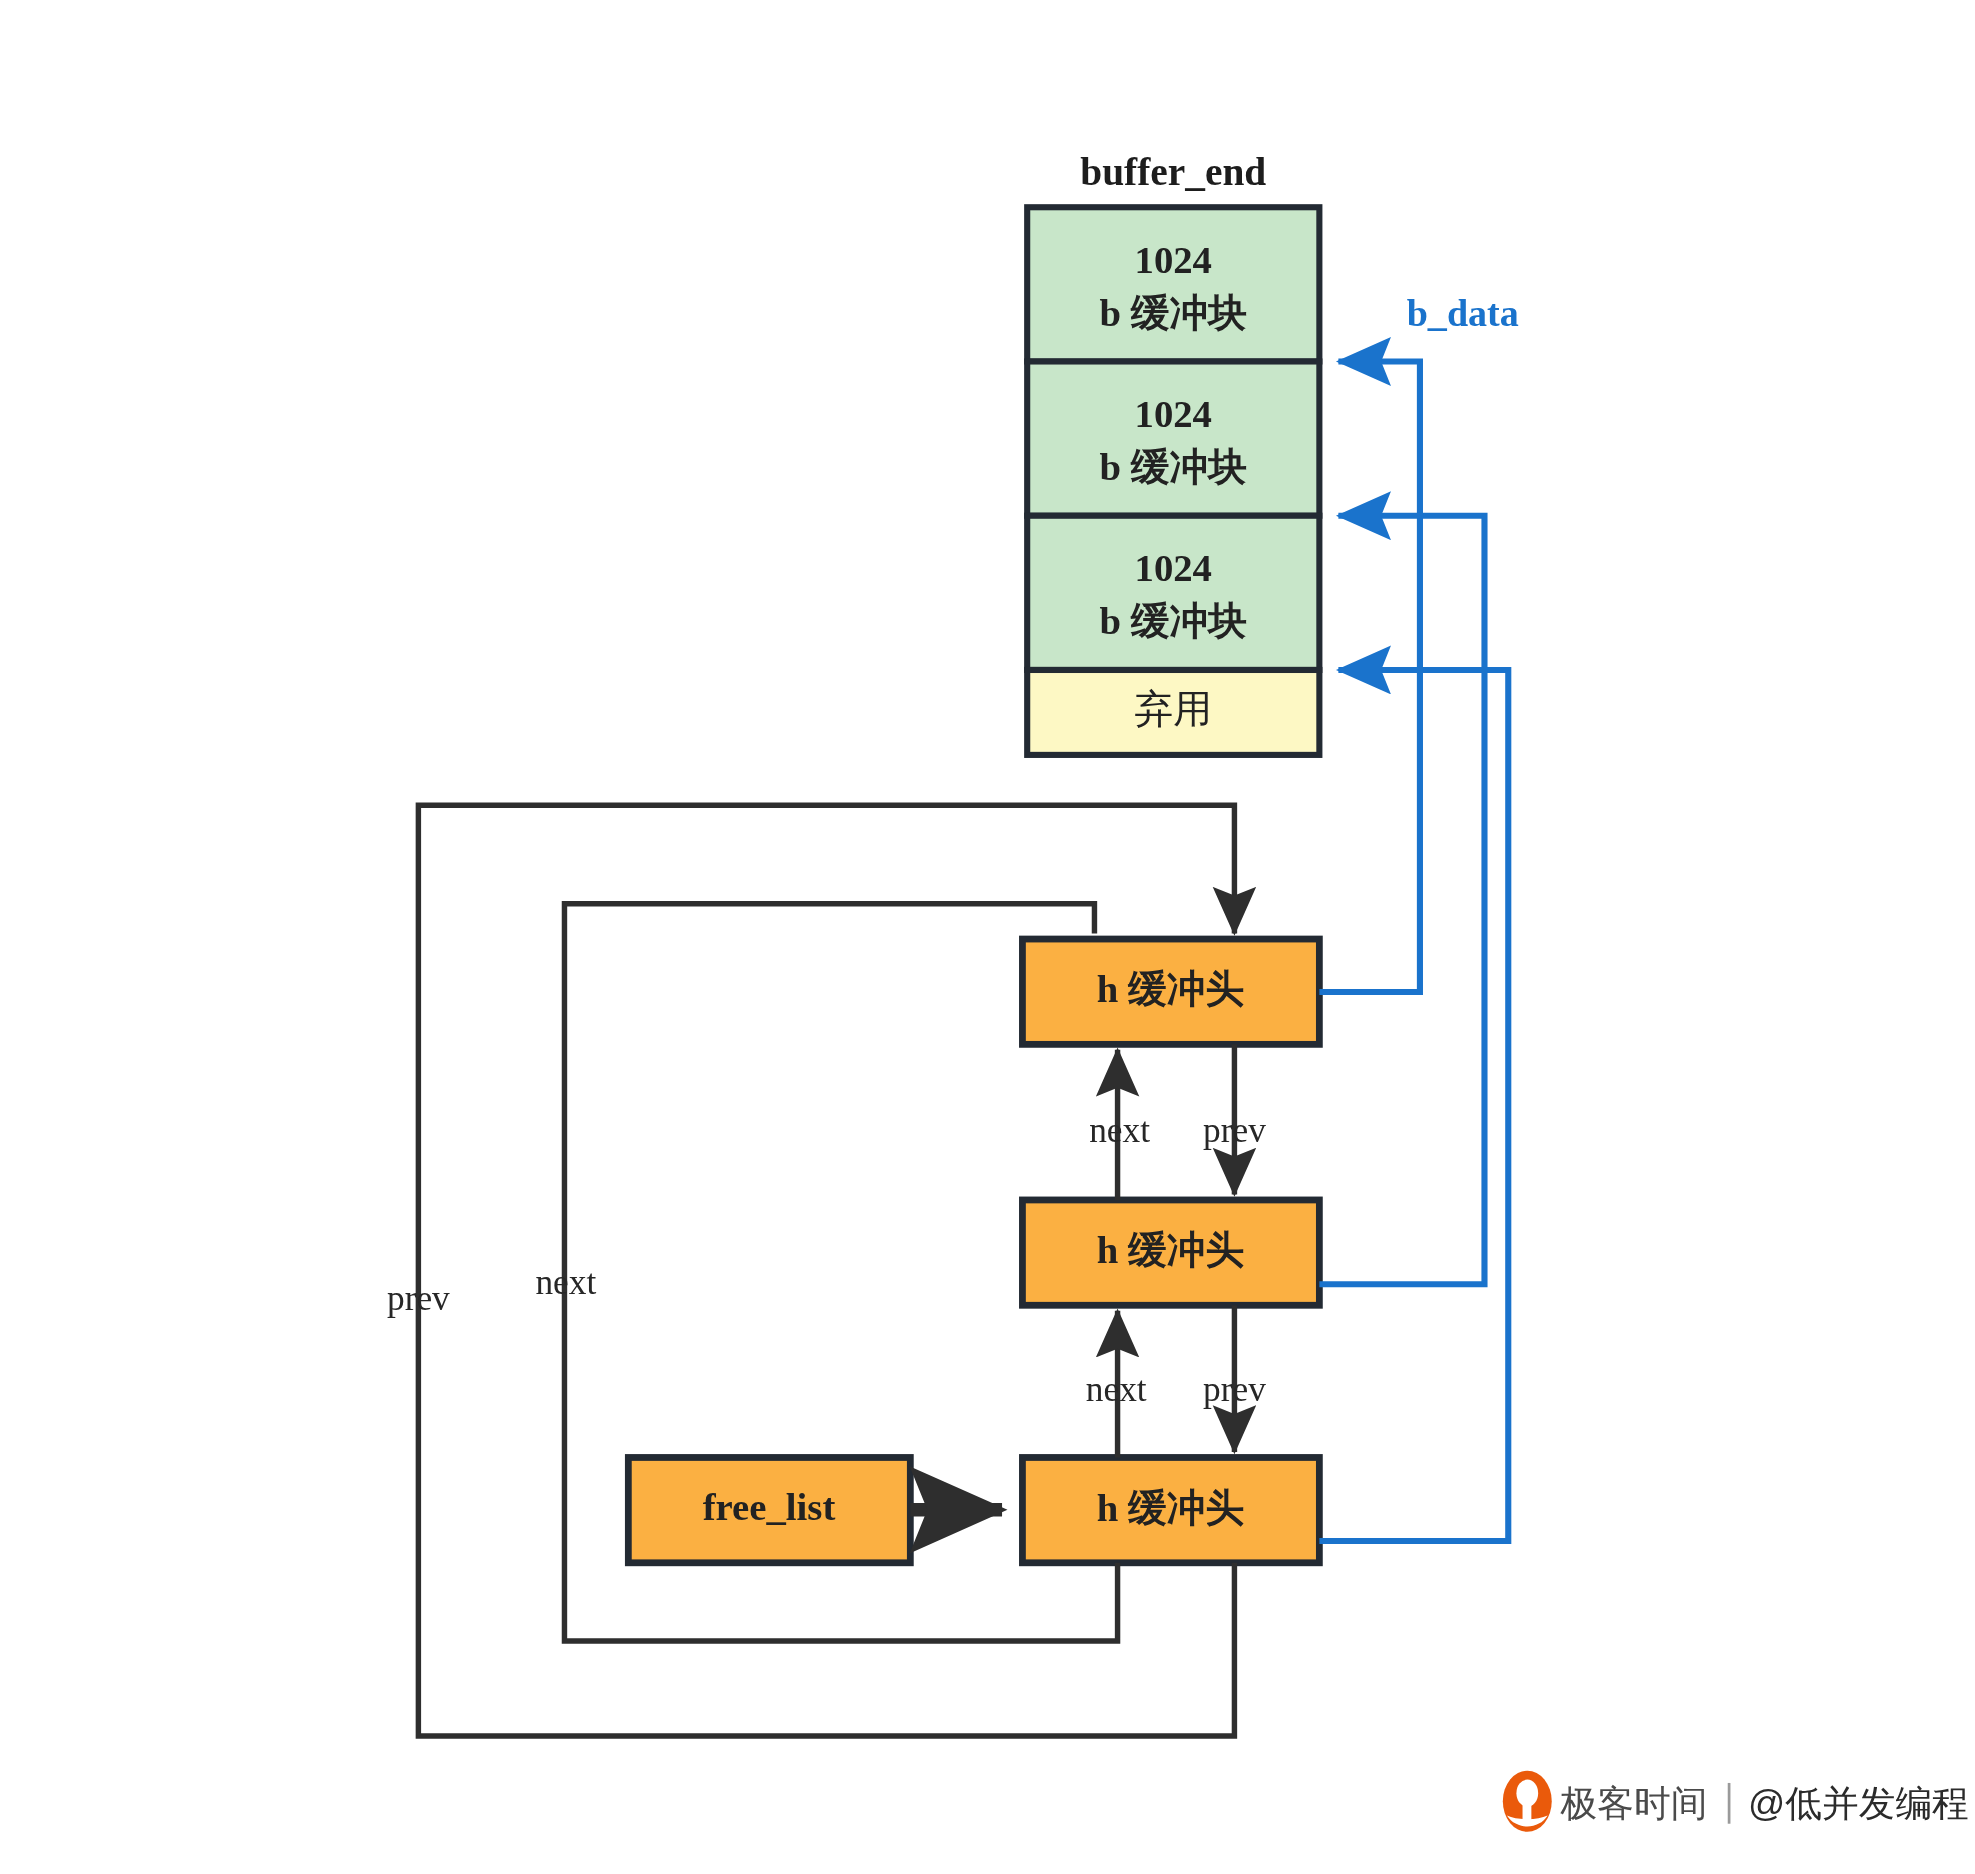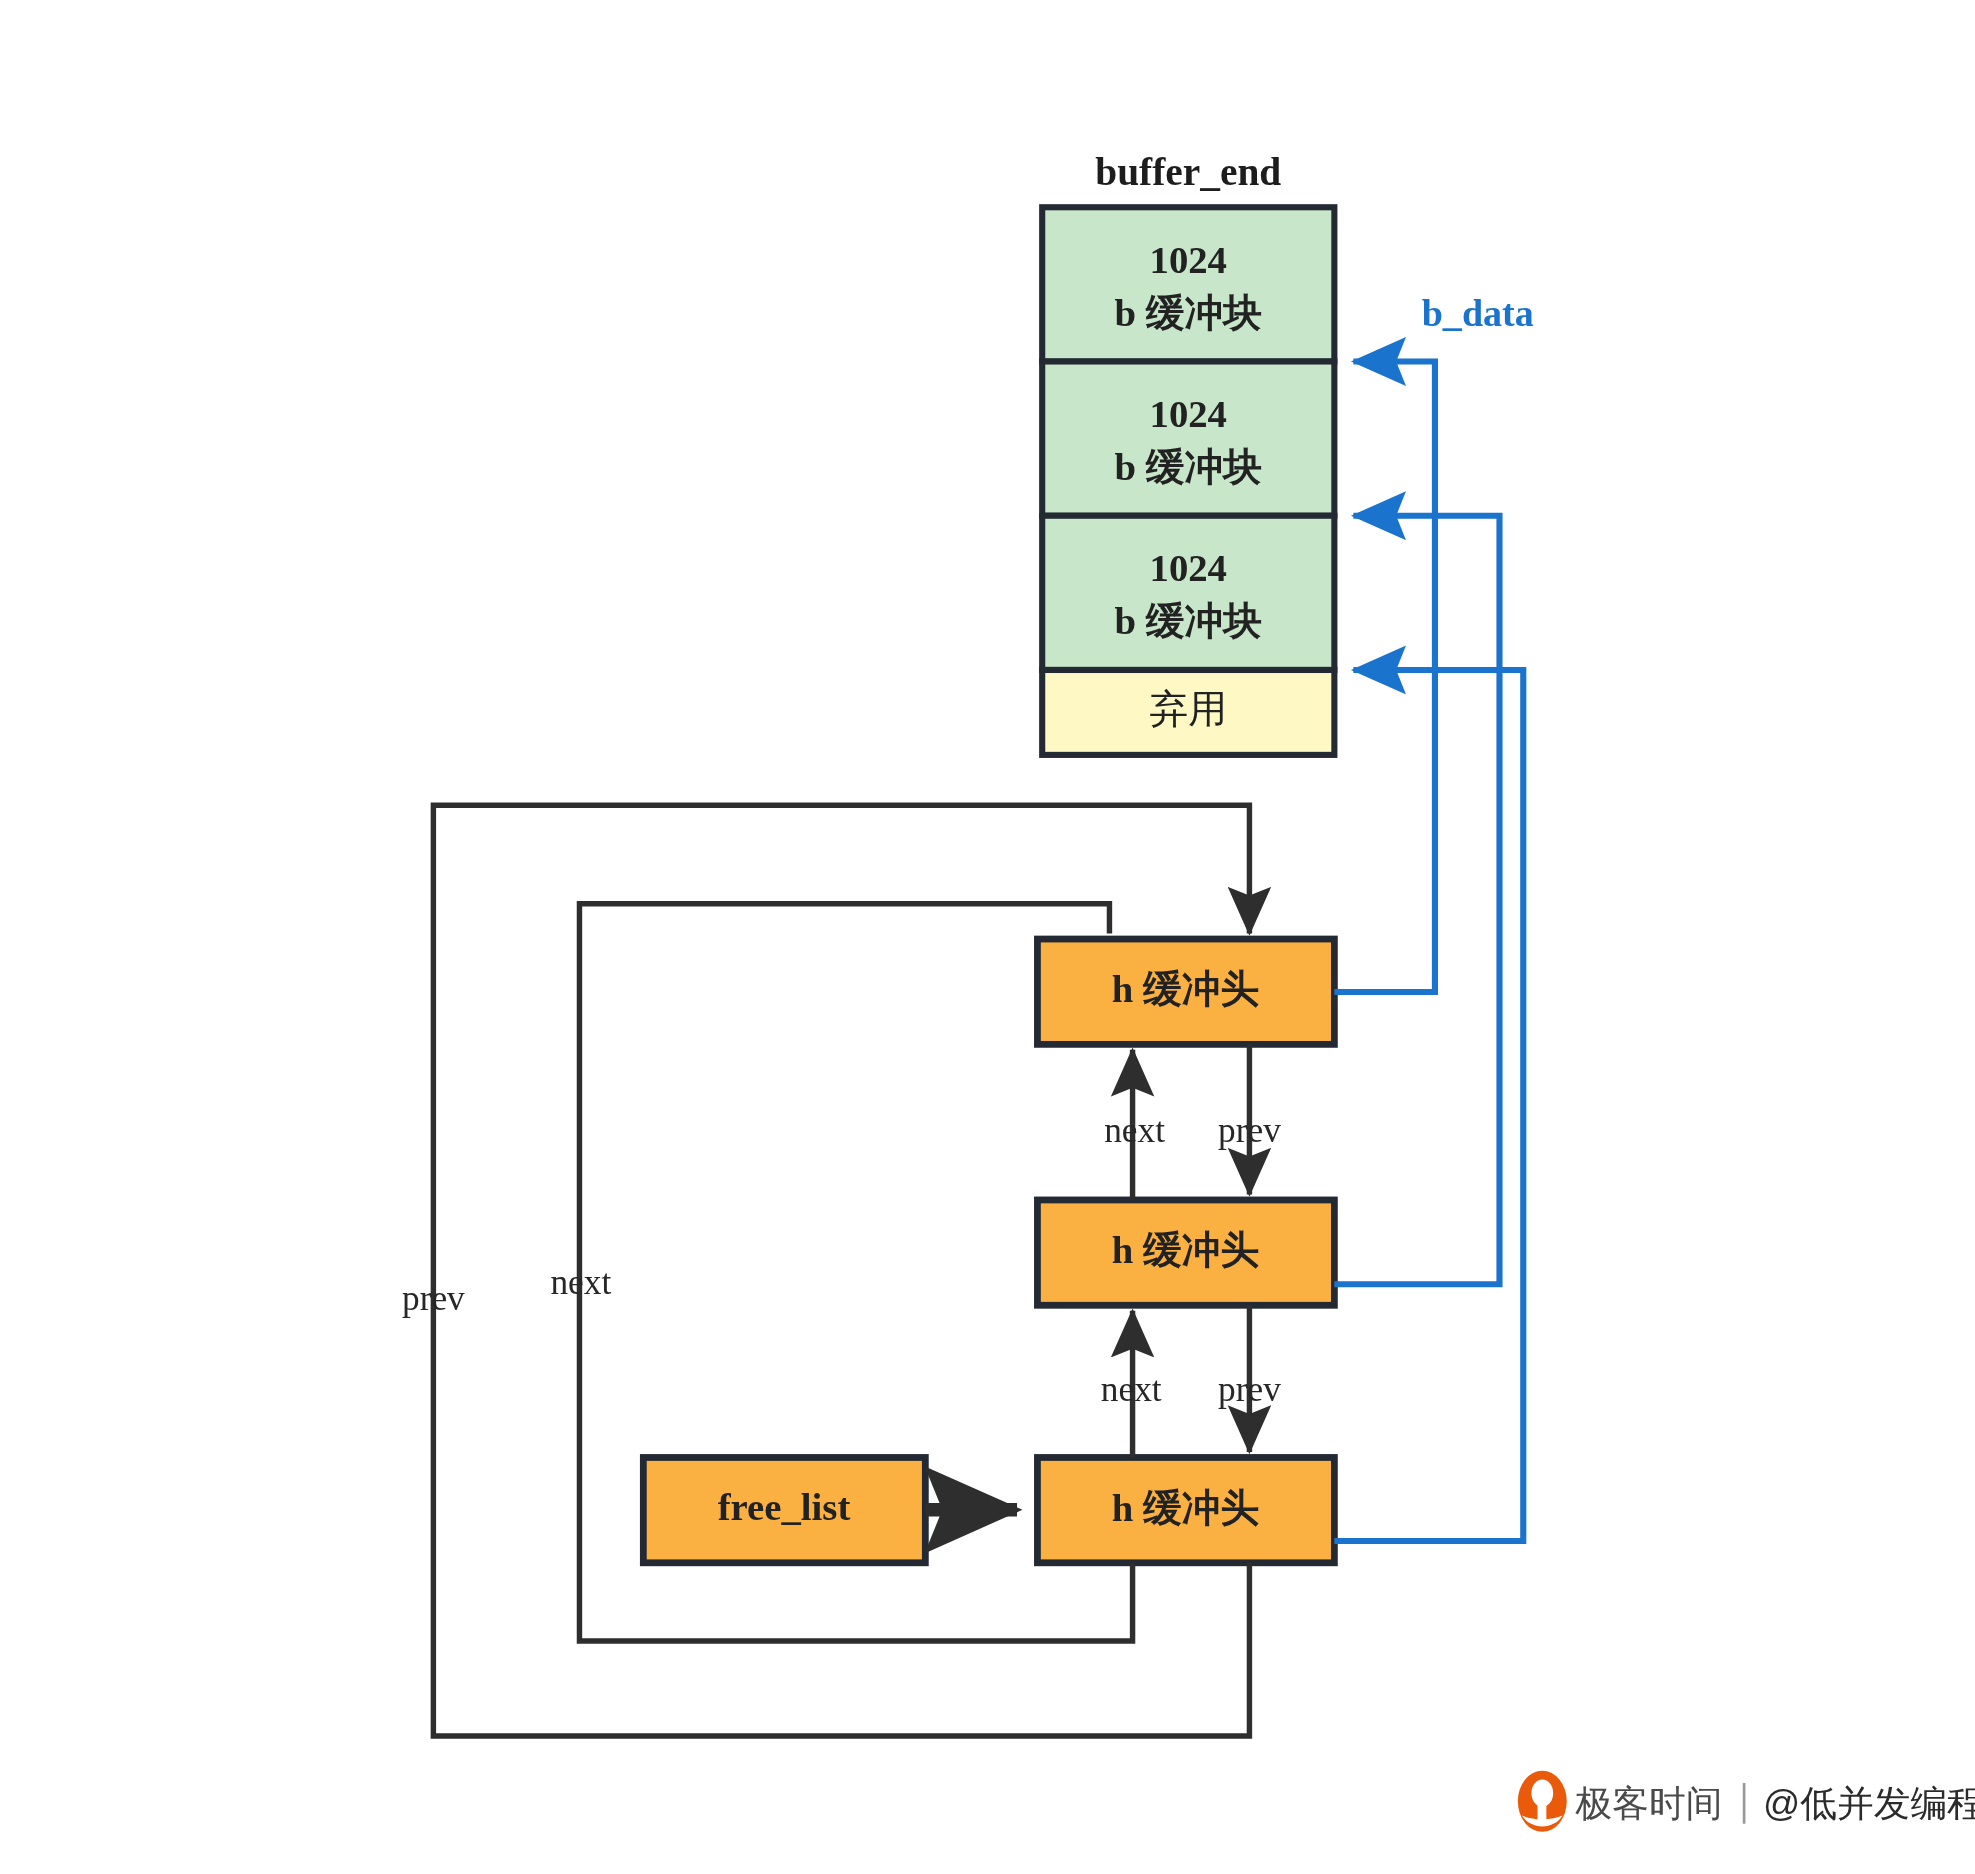--- a/index.html
+++ b/index.html
@@ -9,21 +9,21 @@
   }
   body {
     width: 1975px;
     height: 1874px;
     font-family: "Liberation Serif", "DejaVu Serif", serif;
     position: relative;
     overflow: hidden;
   }
   #diagram-root {
     position: absolute;
-    left: 18px;
+    left: 3px;
     top: 0;
     width: 1687px;
     height: 1874px;
   }
   svg.canvas {
     position: absolute;
     left: 0;
     top: 0;
     width: 1975px;
     height: 1874px;

